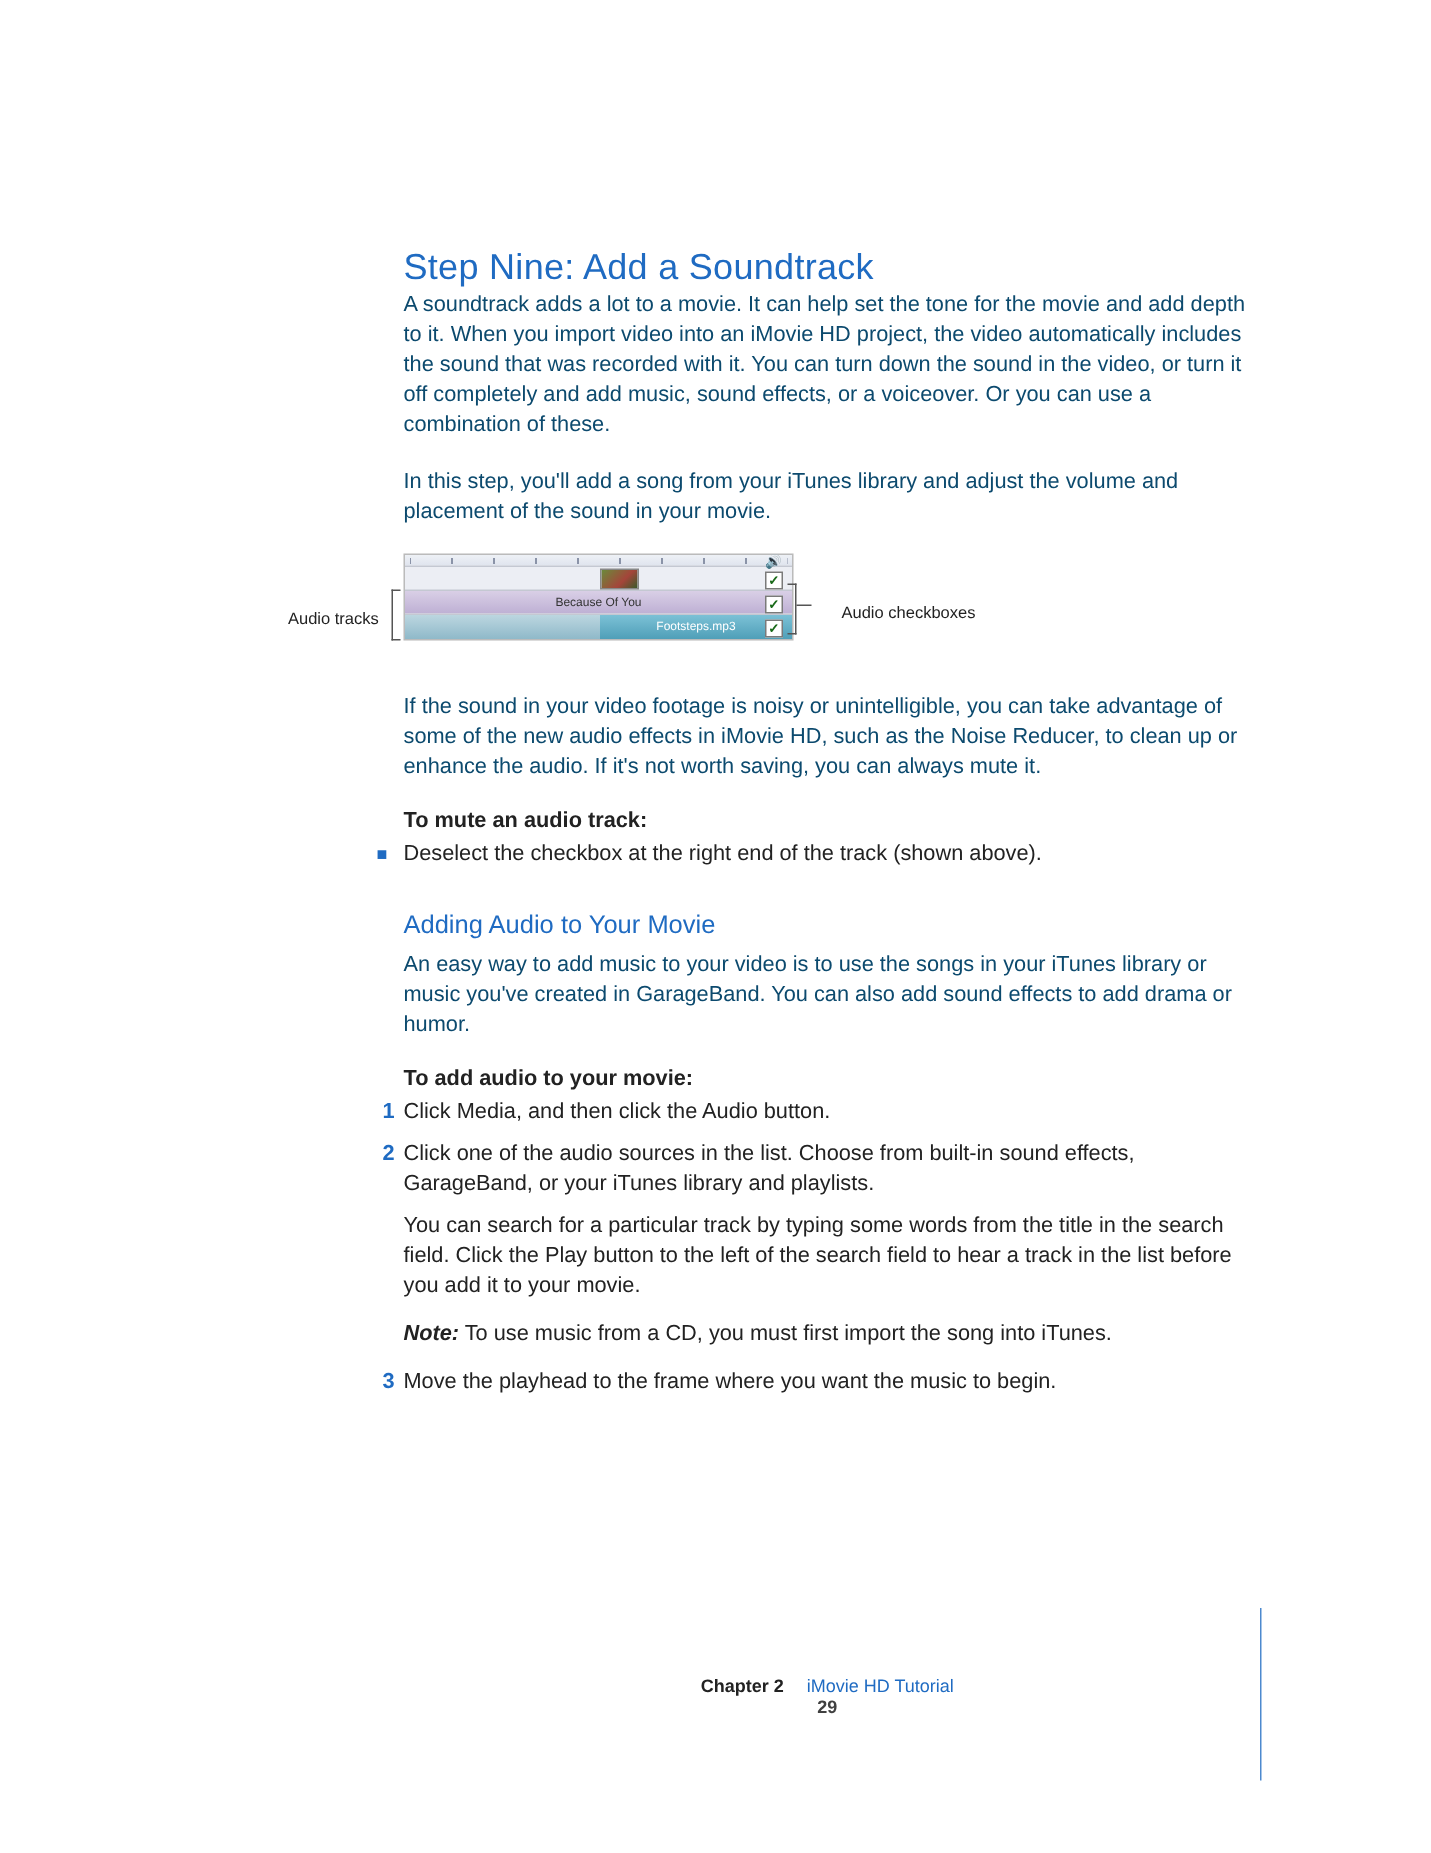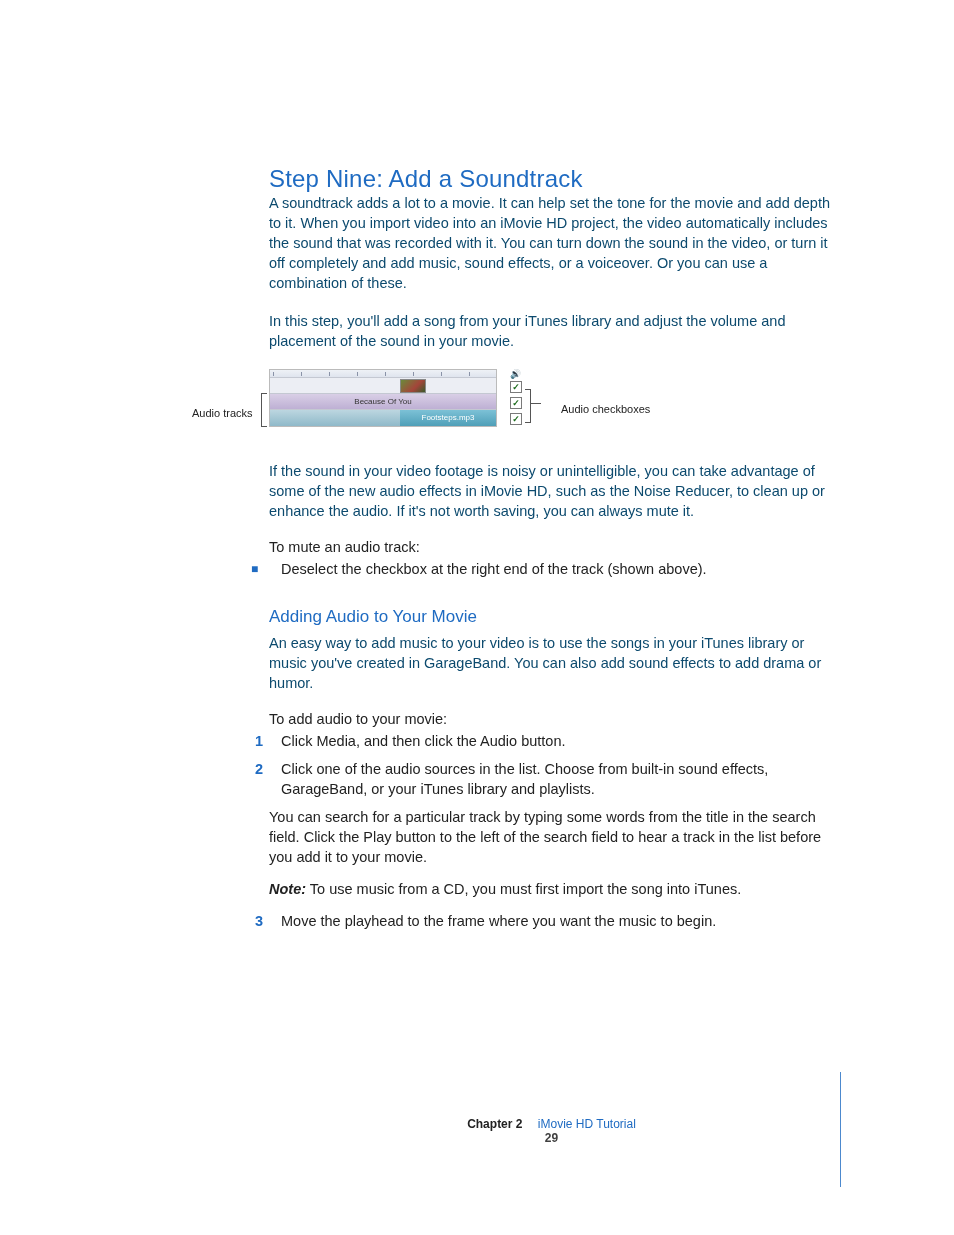--- a/index.html
+++ b/index.html
@@ -30,21 +30,21 @@
     color: #0c4a6e;
   }
   .h2 {
     color: #1f6bc2;
     font-size: 17px;
     font-weight: 500;
     margin-bottom: 6px;
     margin-top: 6px;
   }
   .strong {
-    font-weight: 400;
+    font-weight: 700;
     font-size: 14.5px;
     margin-bottom: 4px;
     margin-top: 4px;
   }
   .bullet-row, .num-row {
     display: flex;
     font-size: 14.5px;
     line-height: 1.38;
     margin-bottom: 8px;
   }
@@ -57,38 +57,38 @@
     margin-left: -18px;
   }
   .num-row .marker {
     width: 18px; flex: 0 0 18px;
     color: #1f6bc2;
     font-weight: 600;
     text-align: right;
     padding-right: 6px;
     margin-left: -18px;
   }
-  .bullet-row .txt, .num-row .txt { flex: 1; margin-left: 12px; }
+  .bullet-row .txt, .num-row .txt { flex: 1; }
   .note-label { font-style: italic; font-weight: 600; }
   .sub-para {
     font-size: 14.5px;
     line-height: 1.38;
     margin-bottom: 12px;
   }
 
   
   .illus-wrap {
     position: relative;
     margin: 6px 0 22px 0;
     height: 70px;
   }
   .timeline {
     position: absolute;
     left: 0; top: 0;
-    width: 228px;
+    width: 260px;
     border: 1px solid #bbb;
     background: #f6f6f8;
   }
   .tl-ruler {
     height: 8px;
     background: linear-gradient(#eef1f6,#dfe4ee);
     border-bottom: 1px solid #c4c8d2;
     position: relative;
   }
   .tl-ruler::before {

